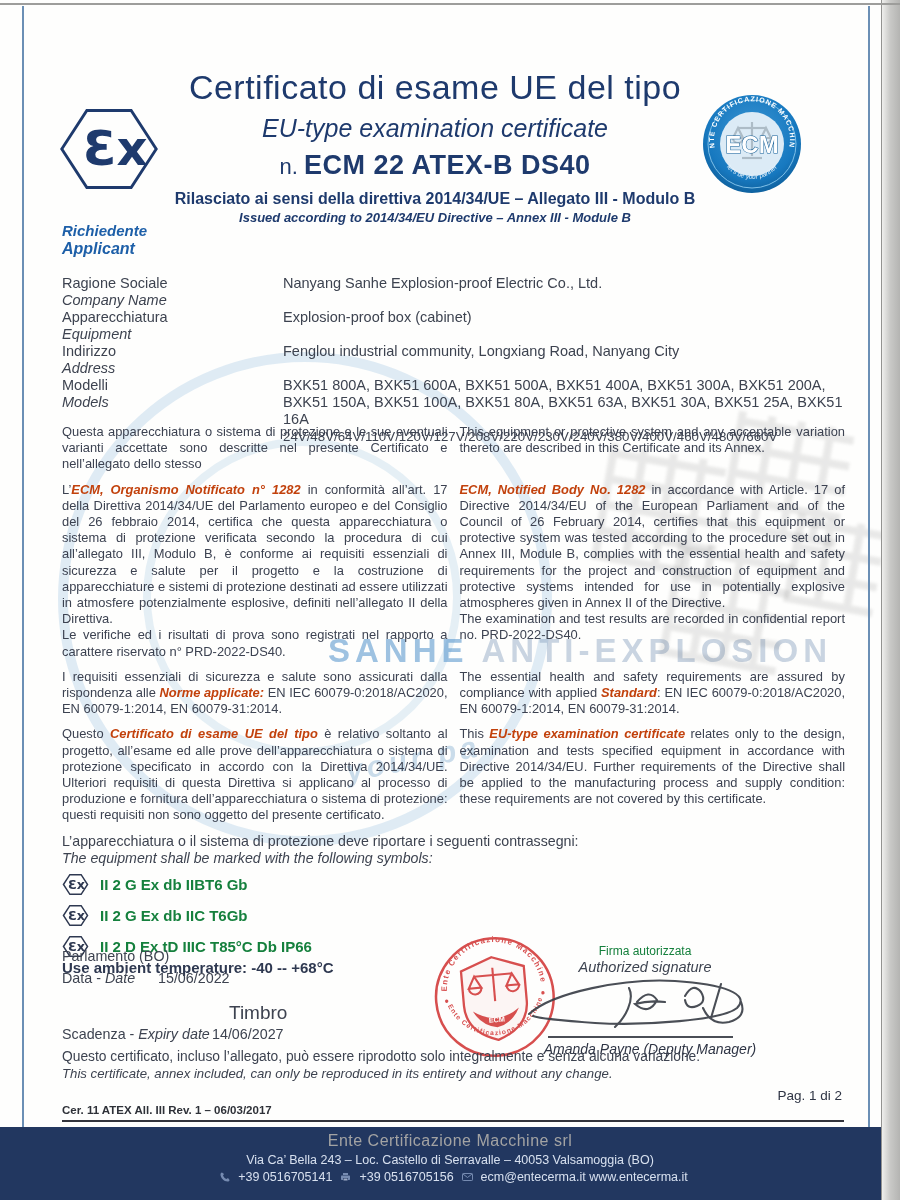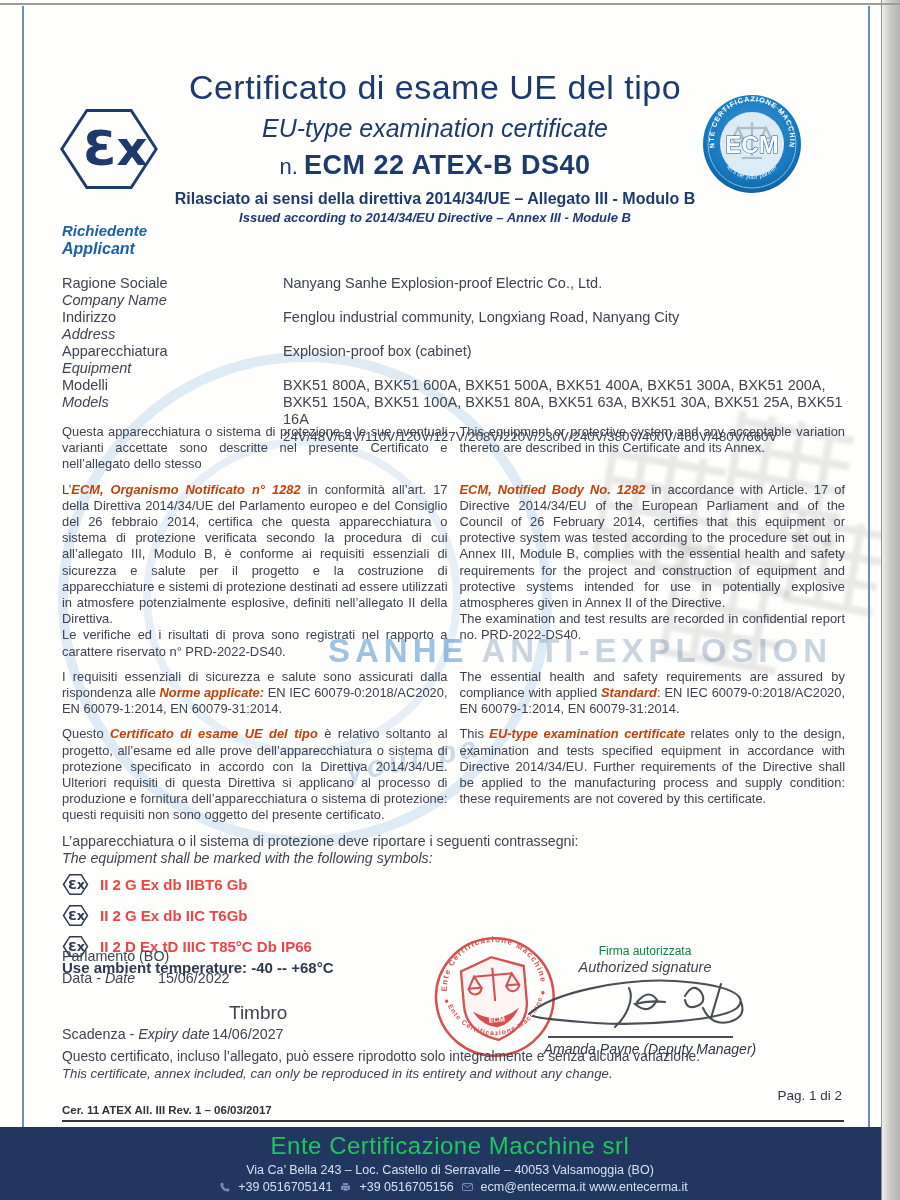--- a/index.html
+++ b/index.html
@@ -49,21 +49,21 @@
   .app-val{font-size:14.5px;line-height:17px;}
   .app-val .small{font-size:13.3px;}
   
   .main{position:absolute;left:62px;top:424px;width:783px;z-index:2;}
   .row2{display:flex;gap:12px;margin-bottom:9px;}
   .cell{flex:1;text-align:justify;font-size:12.9px;line-height:16.2px;color:#3c4251;}
   .cell b{color:#c2410c;font-style:italic;}
   .intro-it{font-size:14.2px;margin-top:4px;}
   .intro-en{font-size:14.2px;font-style:italic;margin-top:1px;}
   .mark-row{display:flex;align-items:center;gap:11px;margin-top:6px;}
-  .mark-code{font-size:15px;font-weight:bold;color:#ef4444;}
+  .mark-code{font-size:15px;font-weight:bold;color:#15803d;}
   .ambient{font-size:15px;font-weight:bold;color:#2e3850;margin-top:0;}
   
   .issue{position:absolute;left:62px;top:944px;width:783px;height:140px;z-index:2;}
   .iss-place{position:absolute;left:0;top:4px;font-size:14.3px;}
   .iss-date{position:absolute;left:0;top:26px;font-size:14.3px;}
   .iss-date .lbl,.iss-exp .lbl{display:inline-block;}
   .iss-date .val{position:absolute;left:96px;}
   .iss-timbro{position:absolute;left:167px;top:58px;font-size:19px;}
   .iss-exp{position:absolute;left:0;top:82px;font-size:14.3px;}
   .iss-exp .val{position:absolute;left:150px;}
@@ -78,21 +78,21 @@
   
   .statements{position:absolute;left:62px;top:1048px;width:783px;z-index:2;}
   .st-it{font-size:13.8px;line-height:17px;}
   .st-en{font-size:13.2px;line-height:17px;font-style:italic;}
   
   .pag{position:absolute;right:58px;top:1088px;font-size:13.5px;color:#2e3444;z-index:2;}
   .docref{position:absolute;left:62px;top:1104px;font-size:11.5px;font-weight:bold;color:#2e3138;z-index:2;}
   .rule{position:absolute;left:62px;right:56px;top:1120px;height:2px;background:#33343c;z-index:2;}
   
   .bar{position:absolute;left:0;right:0;bottom:0;height:73px;background:#223760;z-index:3;text-align:center;color:#eef2f9;}
-  .bar-company{font-size:24px;font-weight:400;letter-spacing:.5px;margin-top:5px;color:#22c55e;}
+  .bar-company{font-size:16px;font-weight:400;letter-spacing:.5px;margin-top:5px;color:#a3a3a3;}
   .bar-address{font-size:12.5px;margin-top:3px;color:#d7e0ef;}
   .bar-contacts{display:flex;justify-content:center;align-items:center;gap:7px;font-size:12.5px;margin-top:3px;color:#d7e0ef;padding-left:7px;}
   .bar-contacts svg{opacity:.75;}
   .seg{white-space:pre-wrap;}
 </style>
 </head>
 <body>
 
 <div class="page">
 
@@ -162,31 +162,31 @@
 
     <div class="app-row">
       <div class="app-lbl">
           <div>Ragione Sociale</div>
           <div class="en">Company Name</div>
         </div>
       <div class="app-val">Nanyang Sanhe Explosion-proof Electric Co., Ltd.</div>
     </div>
     <div class="app-row">
       <div class="app-lbl">
+          <div>Apparecchiatura</div>
+          <div class="en">Equipment</div>
+        </div>
+      <div class="app-val">Explosion-proof box (cabinet)</div>
+    </div>
+    <div class="app-row">
+      <div class="app-lbl">
           <div>Indirizzo</div>
           <div class="en">Address</div>
         </div>
       <div class="app-val">Fenglou industrial community, Longxiang Road, Nanyang City</div>
-    </div>
-    <div class="app-row">
-      <div class="app-lbl">
-          <div>Apparecchiatura</div>
-          <div class="en">Equipment</div>
-        </div>
-      <div class="app-val">Explosion-proof box (cabinet)</div>
     </div>
     <div class="app-row">
       <div class="app-lbl">
           <div>Modelli</div>
           <div class="en">Models</div>
         </div>
       <div class="app-val">
         <div>BXK51 800A, BXK51 600A, BXK51 500A, BXK51 400A, BXK51 300A, BXK51 200A,</div>
         <div>BXK51 150A, BXK51 100A, BXK51 80A, BXK51 63A, BXK51 30A, BXK51 25A, BXK51 16A</div>
         <div class="small">24V/48V/64V/110V/120V/127V/208V/220V/230V/240V/380V/400V/460V/480V/660V</div>

